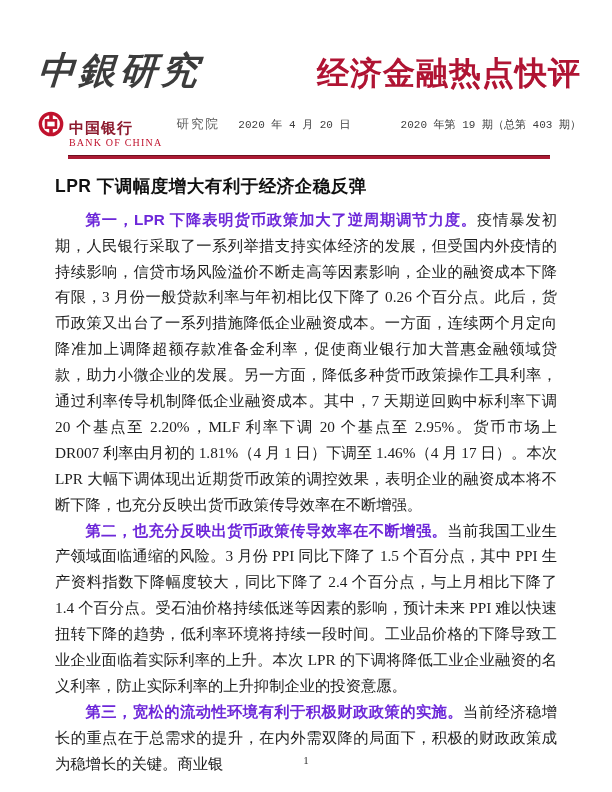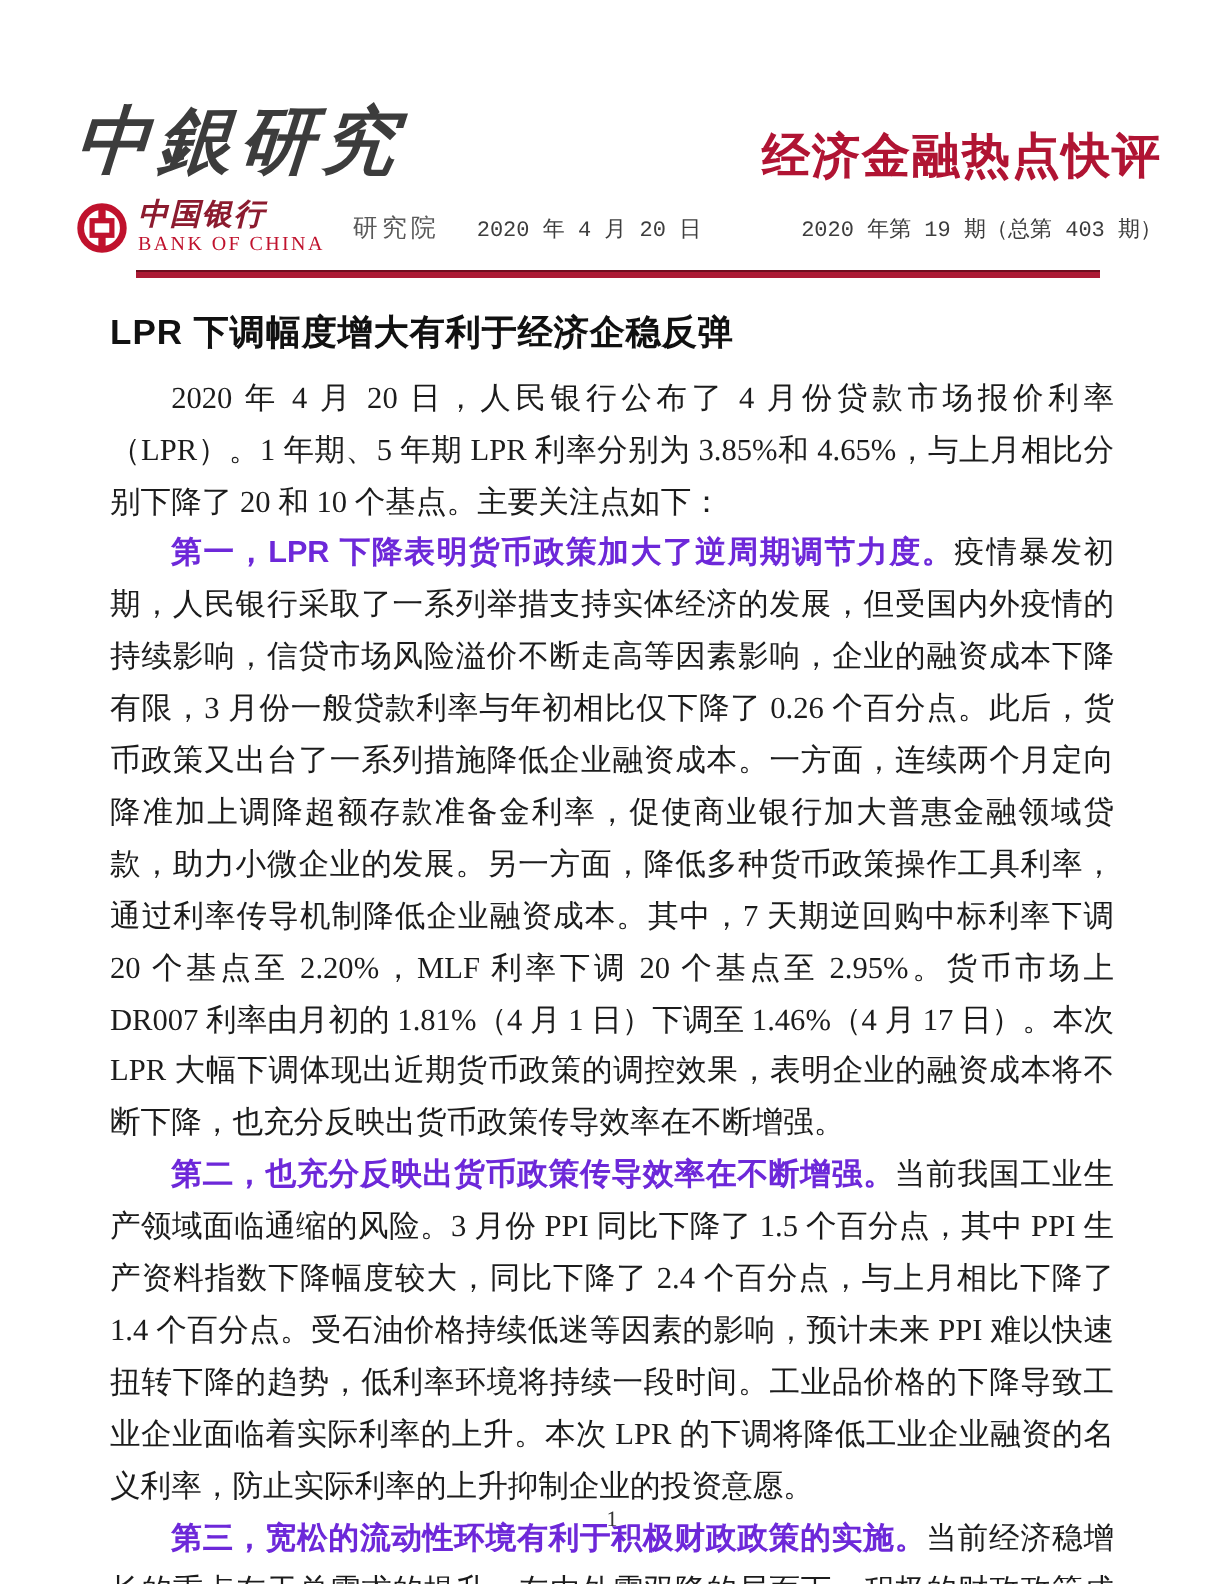--- a/index.html
+++ b/index.html
@@ -32,40 +32,40 @@
     font-size:37px;
     line-height:1.1;
     color:#3c3c3c;
     letter-spacing:4px;
     transform:skewX(-4deg);
     white-space:nowrap;
   }
   .masthead{
     font-family:"Liberation Sans","DejaVu Sans",sans-serif;
     font-weight:900;
-    font-size:24px;
+    font-size:32px;
     line-height:1.05;
     color:#B01433;
     letter-spacing:1px;
     white-space:nowrap;
   }
   .logo-row{
     margin-top:10px;
     display:flex;
     align-items:center;
   }
   .boc-emblem{width:26px;height:26px;flex:0 0 auto;}
   .boc-text{margin-left:5px;line-height:1;}
   .boc-cn{
     font-family:"Liberation Serif","DejaVu Serif",serif;
     font-weight:bold;
-    font-style:italic;
     font-size:15px;
     color:#8C1B2F;
     letter-spacing:1px;
+    margin-top:20px;
   }
   .boc-en{
     font-family:"Liberation Serif","DejaVu Serif",serif;
     font-weight:normal;
     font-size:10px;
     color:#C0122D;
     letter-spacing:1.2px;
     margin-top:2px;
   }
   .institute{
@@ -157,21 +157,20 @@
       <div class="date">2020 年 4 月 20 日</div>
       <div class="issue">2020 年第 19 期（总第 403 期）</div>
     </div>
 
     <div class="rule"></div>
   </div>
 
   <div class="article">
     <h1 class="article-title">LPR 下调幅度增大有利于经济企稳反弹</h1>
     <div id="paragraphs">
-        <p><b></b><span>2020 年 4 月 20 日，人民银行公布了 4 月份贷款市场报价利率（LPR）。1 年期、5 年期 LPR 利率分别为 3.85%和 4.65%，与上月相比分别下降了 20 和 10 个基点。主要关注点如下：</span></p>
         <p><b>第一，LPR 下降表明货币政策加大了逆周期调节力度。</b><span>疫情暴发初期，人民银行采取了一系列举措支持实体经济的发展，但受国内外疫情的持续影响，信贷市场风险溢价不断走高等因素影响，企业的融资成本下降有限，3 月份一般贷款利率与年初相比仅下降了 0.26 个百分点。此后，货币政策又出台了一系列措施降低企业融资成本。一方面，连续两个月定向降准加上调降超额存款准备金利率，促使商业银行加大普惠金融领域贷款，助力小微企业的发展。另一方面，降低多种货币政策操作工具利率，通过利率传导机制降低企业融资成本。其中，7 天期逆回购中标利率下调 20 个基点至 2.20%，MLF 利率下调 20 个基点至 2.95%。货币市场上 DR007 利率由月初的 1.81%（4 月 1 日）下调至 1.46%（4 月 17 日）。本次 LPR 大幅下调体现出近期货币政策的调控效果，表明企业的融资成本将不断下降，也充分反映出货币政策传导效率在不断增强。</span></p>
         <p><b>第二，也充分反映出货币政策传导效率在不断增强。</b><span>当前我国工业生产领域面临通缩的风险。3 月份 PPI 同比下降了 1.5 个百分点，其中 PPI 生产资料指数下降幅度较大，同比下降了 2.4 个百分点，与上月相比下降了 1.4 个百分点。受石油价格持续低迷等因素的影响，预计未来 PPI 难以快速扭转下降的趋势，低利率环境将持续一段时间。工业品价格的下降导致工业企业面临着实际利率的上升。本次 LPR 的下调将降低工业企业融资的名义利率，防止实际利率的上升抑制企业的投资意愿。</span></p>
         <p><b>第三，宽松的流动性环境有利于积极财政政策的实施。</b><span>当前经济稳增长的重点在于总需求的提升，在内外需双降的局面下，积极的财政政策成为稳增长的关键。商业银</span></p>
       </div>
   </div>
 
   <div class="footer">
     <span>1</span>
   </div>
 

